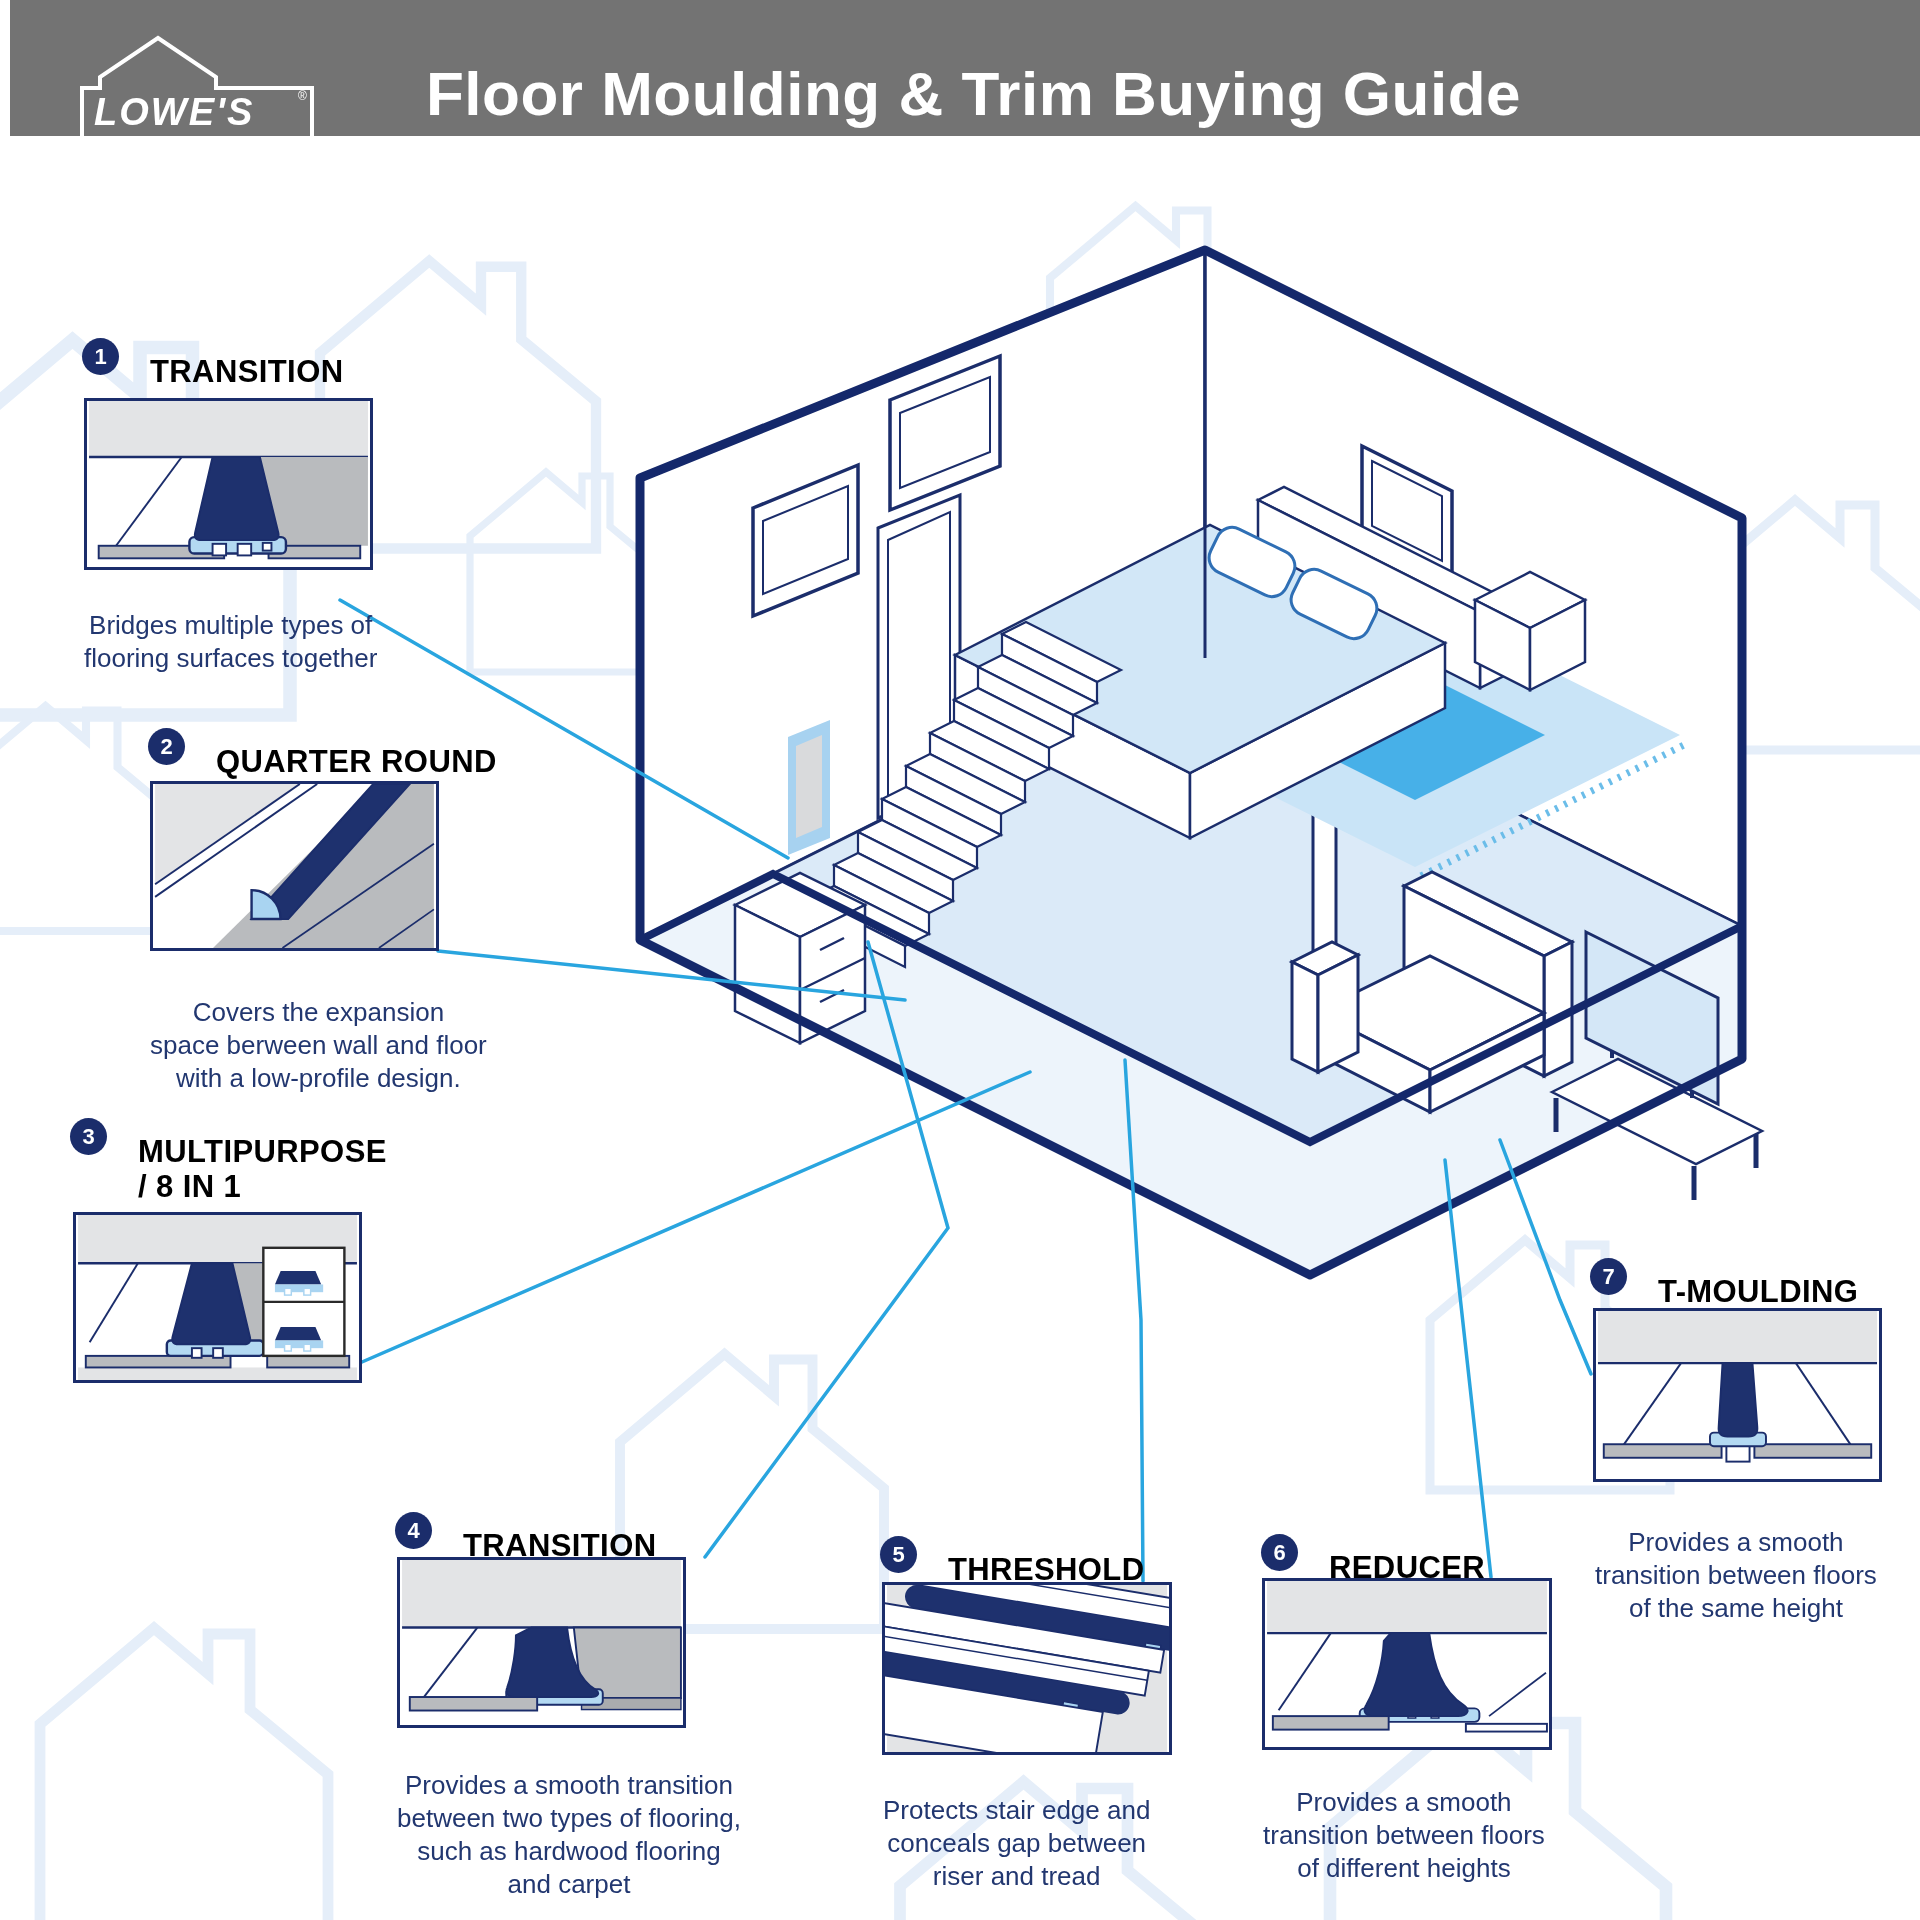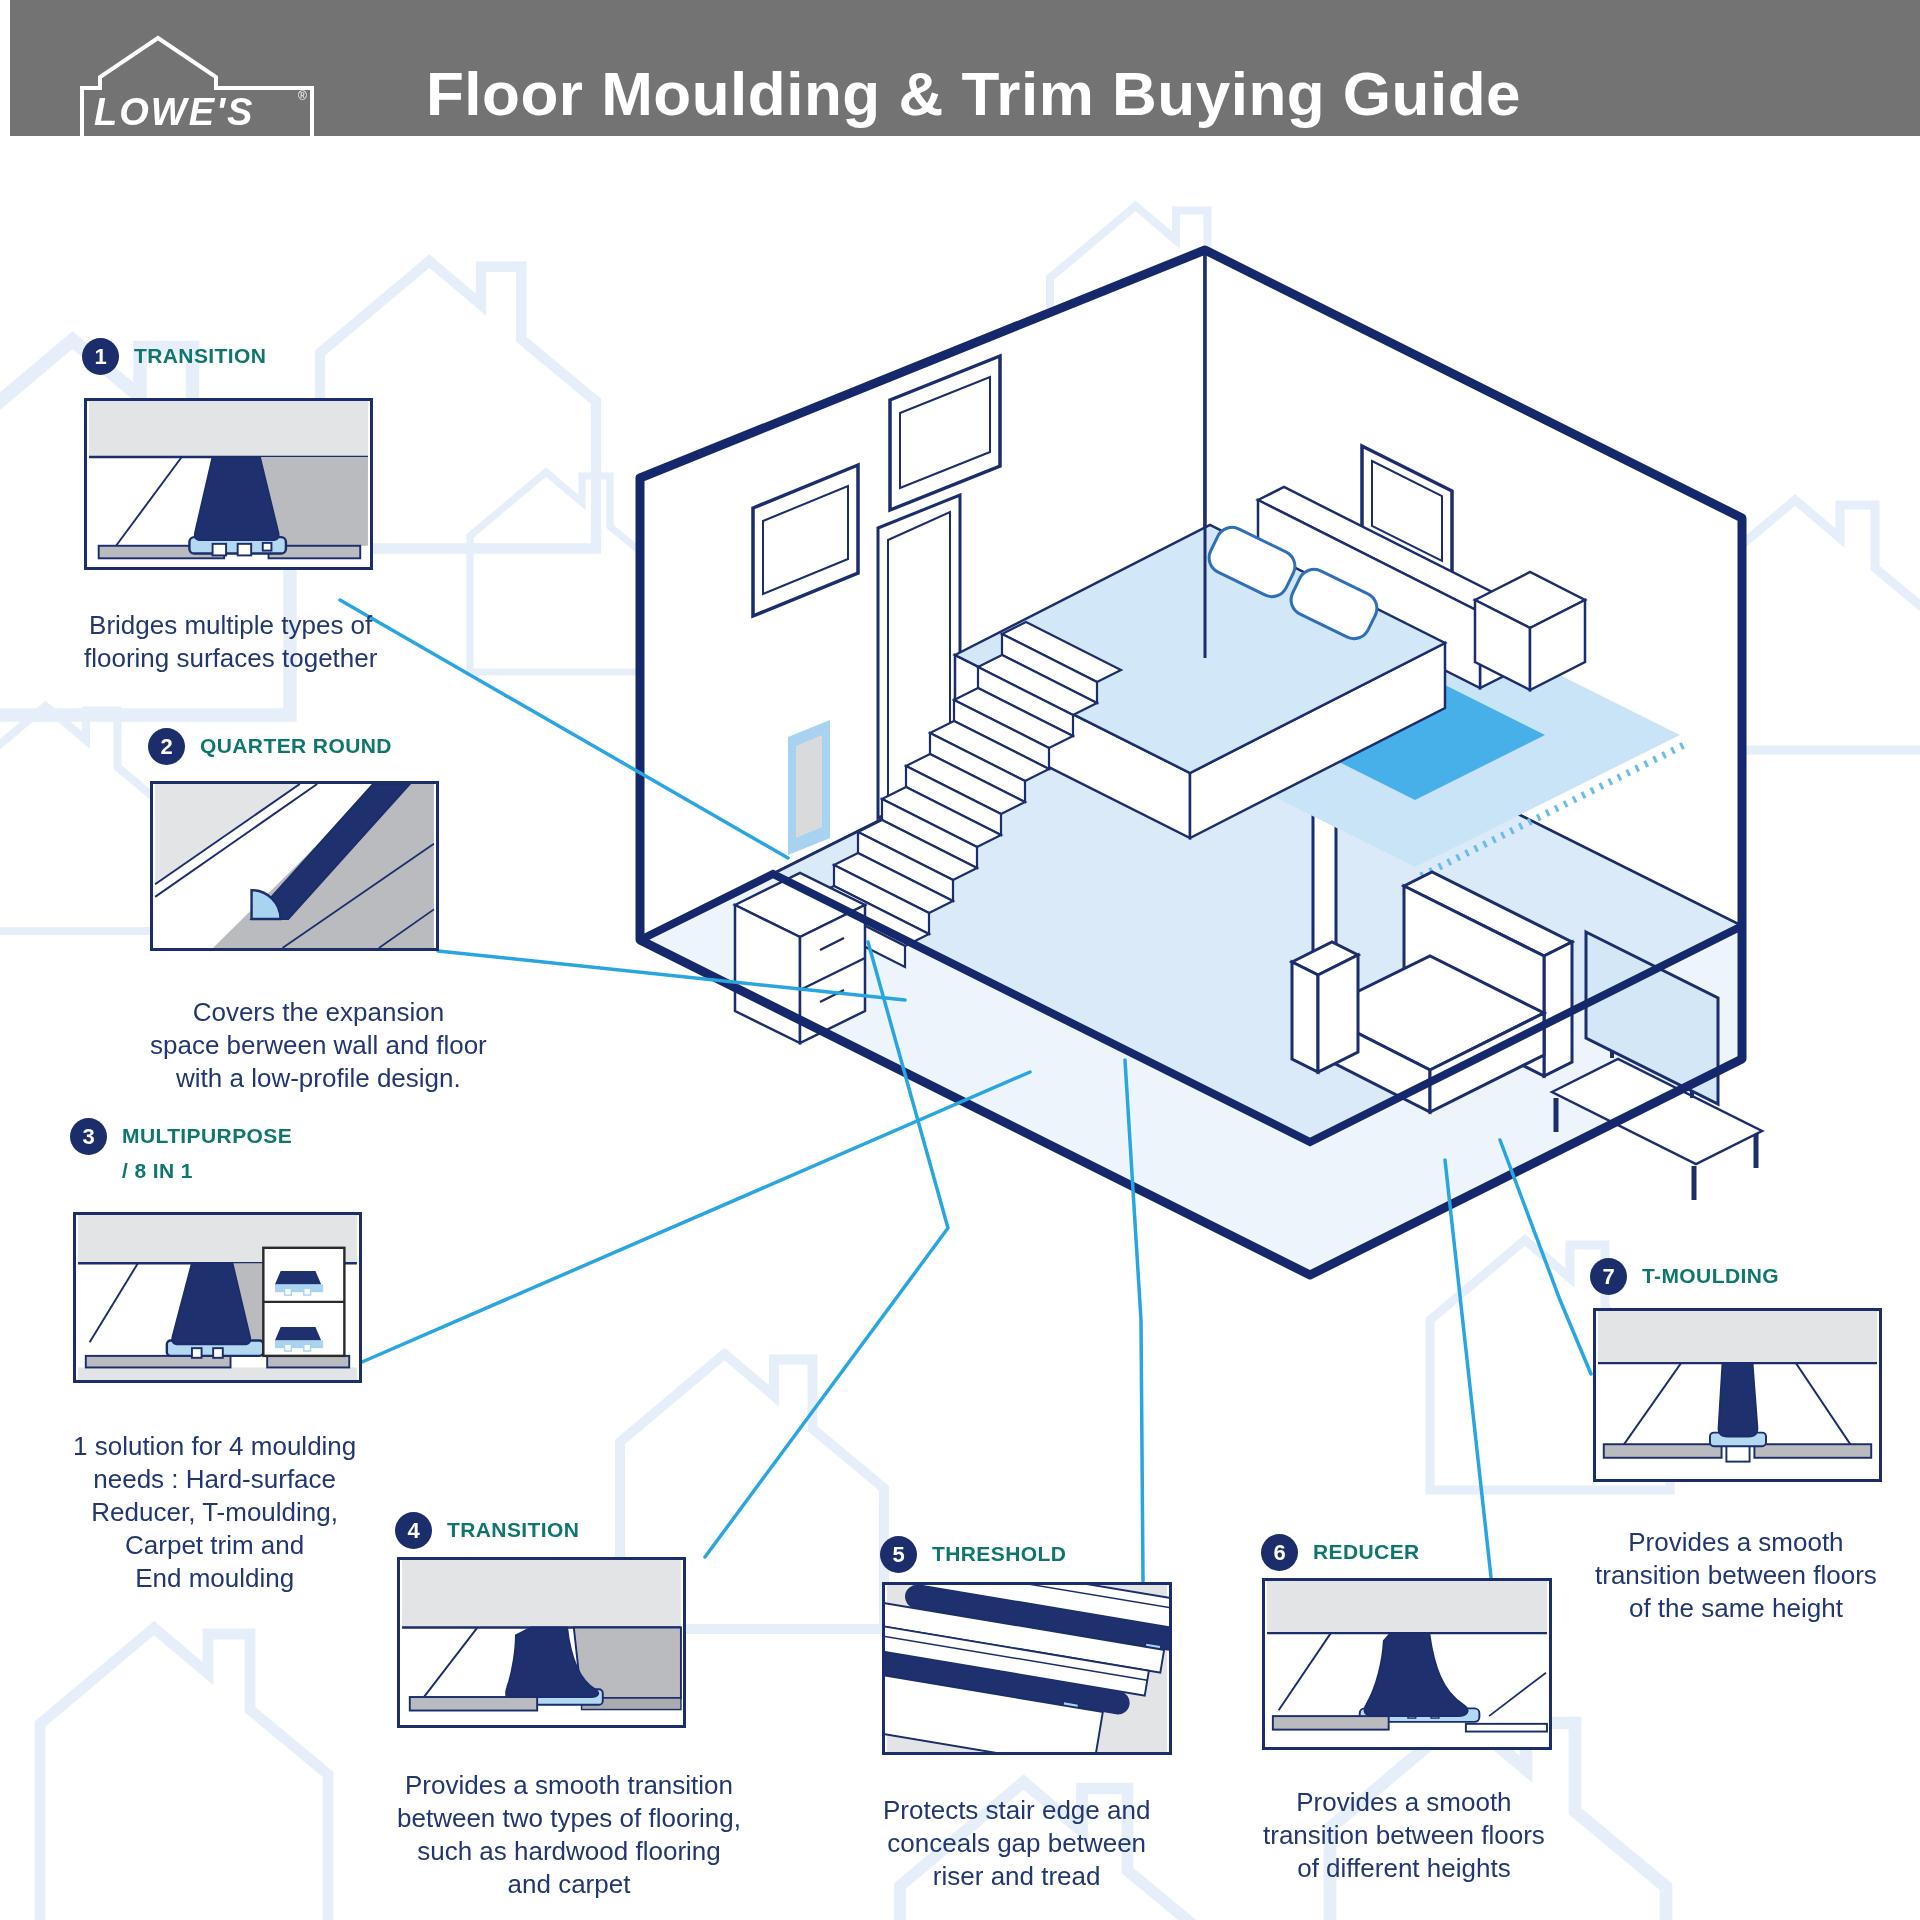--- a/index.html
+++ b/index.html
@@ -9,21 +9,21 @@
   .header{position:absolute;left:10px;top:0;width:1920px;height:136px;background:#737373;z-index:3;}
   .logo-svg{position:absolute;left:62px;top:30px;}
   .main-title{position:absolute;left:408px;top:0;height:170px;display:flex;align-items:center;
               margin:8px;color:#ffffff;font-size:62px;font-weight:bold;letter-spacing:0.5px;}
   
   .scene{position:absolute;left:0;top:0;z-index:0;}
   
   .head{position:absolute;display:flex;gap:15px;align-items:flex-start;z-index:2;}
   .badge{flex:0 0 auto;width:37px;height:37px;border-radius:50%;background:#1b2d6b;color:#fff;
          font-weight:bold;font-size:22px;display:flex;align-items:center;justify-content:center;}
-  .sec-title{margin:0;font-size:21px;font-weight:800;color:#0f766e;letter-spacing:0.4px;
+  .sec-title{margin:16px;font-size:31px;font-weight:800;color:#000000;letter-spacing:0.4px;
              line-height:35px;white-space:pre-line;}
   .illus{position:absolute;border:3px solid #1b2d6b;background:#fff;z-index:2;}
   .illus svg{display:block;}
   .cap{position:absolute;font-size:26px;color:#223770;line-height:33px;white-space:pre-line;z-index:2;text-align:center;}
   #h1{left:82px;top:338px}   #i1{left:84px;top:398px}   #c1{left:84px;top:583px}
   #h2{left:148px;top:728px}  #i2{left:150px;top:781px}  #c2{left:150px;top:970px}
   #h3{left:70px;top:1118px}  #i3{left:73px;top:1212px}  #c3{left:73px;top:1404px}
   #h4{left:395px;top:1512px} #i4{left:397px;top:1557px} #c4{left:397px;top:1743px}
   #h5{left:880px;top:1536px} #i5{left:882px;top:1582px} #c5{left:883px;top:1768px}
   #h6{left:1261px;top:1534px}#i6{left:1262px;top:1578px}#c6{left:1263px;top:1760px}
@@ -253,25 +253,20 @@
       <path d="M210,58 L246,58 L252,72 L204,72 Z" fill="#1e316e"></path>
       <rect x="204" y="72" width="50" height="8" fill="#a9d4f1"></rect>
       <rect x="214" y="76" width="7" height="7" fill="#fff" stroke="#a9d4f1" stroke-width="1.5"></rect>
       <rect x="234" y="76" width="7" height="7" fill="#fff" stroke="#a9d4f1" stroke-width="1.5"></rect>
       <path d="M210,116 L246,116 L252,130 L204,130 Z" fill="#1e316e"></path>
       <rect x="204" y="130" width="50" height="8" fill="#a9d4f1"></rect>
       <rect x="214" y="134" width="7" height="7" fill="#fff" stroke="#a9d4f1" stroke-width="1.5"></rect>
       <rect x="234" y="134" width="7" height="7" fill="#fff" stroke="#a9d4f1" stroke-width="1.5"></rect>
     </svg>
   </div>
-  <p class="cap" id="c3">1 solution for 4 moulding
-needs : Hard-surface
-Reducer, T-moulding,
-Carpet trim and
-End moulding</p>
 
   <div class="head" id="h4">
     <span class="badge">4</span>
     <h2 class="sec-title">TRANSITION</h2>
   </div>
   <div class="illus" id="i4">
     <svg width="283" height="165" viewBox="0 0 289 171">
       <rect width="289" height="171" fill="#fff"></rect>
       <rect width="289" height="70" fill="#e3e4e6"></rect>
       <line x1="0" y1="70" x2="289" y2="70" stroke="#1b2d6b" stroke-width="2.5"></line>

